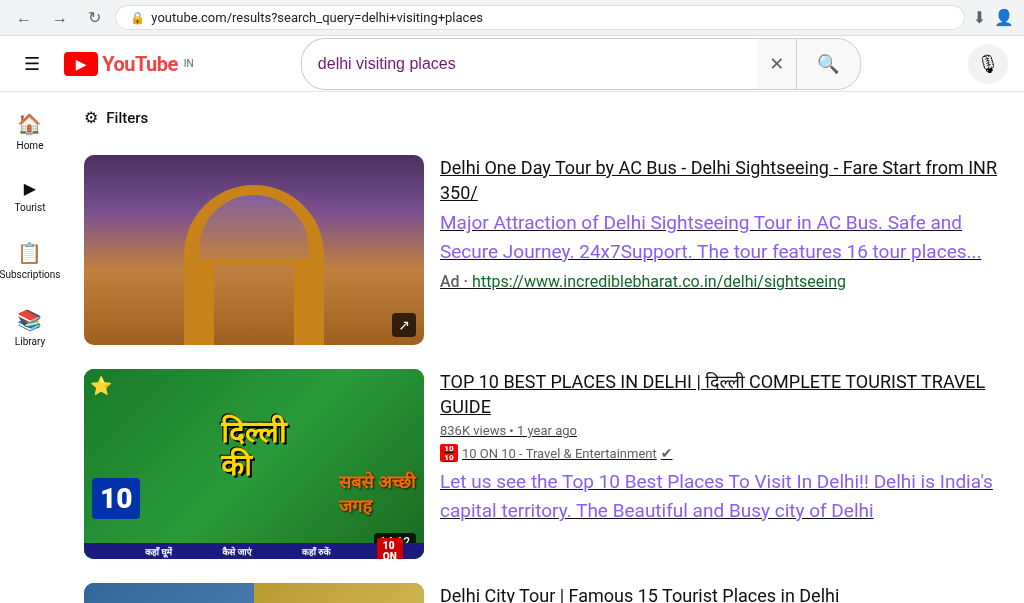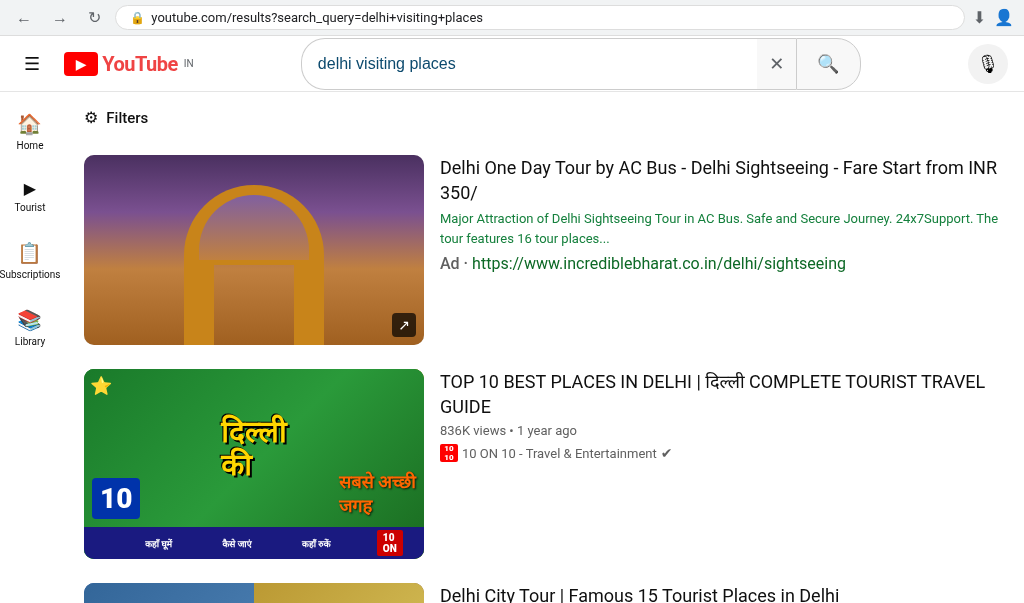--- a/index.html
+++ b/index.html
@@ -61,21 +61,21 @@
     .yt-search { flex: 1; display: flex; justify-content: center; }
     .search-form { display: flex; max-width: 560px; width: 100%; }
     .search-input {
       flex: 1;
       border: 1px solid #ccc;
       border-right: none;
       border-radius: 24px 0 0 24px;
       padding: 16px 16px;
       font-size: 16px;
       outline: none;
-      color: #0c4a6e;
+      color: #701a75;
     }
     .search-clear-btn {
       background: #f8f8f8;
       border: 1px solid #ccc;
       border-left: none;
       border-right: none;
       padding: 0 12px;
       cursor: pointer;
       color: #5f6368;
       font-size: 18px;
@@ -201,21 +201,21 @@
       position: absolute;
       top: 0; left: 0; right: 0; bottom: 0;
       background: #1a6b2a;
     }
     .thumb-bottom-bar {
       position: absolute;
       bottom: 0;
       left: 0;
       right: 0;
       background: #1a1a80;
-      height: 32px;
+      height: 16px;
       display: flex;
       align-items: center;
       justify-content: space-around;
       z-index: 3;
       padding-left: 36px;
     }
     .thumb-bottom-item {
       color: #fff;
       font-size: 9px;
       font-weight: 700;
@@ -227,32 +227,32 @@
     
     .thumb-city {
       width: 100%;
       height: 100%;
       background: linear-gradient(135deg, #2255AA 0%, #4488CC 40%, #AA7733 60%, #775522 100%);
       display: flex;
       align-items: center;
       justify-content: center;
     }
 
-    .result-info { flex: 1; }
+    .result-info { flex: 1; text-decoration: underline; }
     .result-title {
       font-size: 18px;
       font-weight: 400;
       color: #0f0f0f;
       line-height: 1.4;
       margin-bottom: 4px;
       cursor: pointer;
     }
     .result-desc {
-      font-size: 13px;
-      color: #15803d;
+      font-size: 19px;
+      color: #8b5cf6;
       line-height: 1.5;
       margin-bottom: 6px;
       overflow: hidden;
       display: -webkit-box;
       -webkit-line-clamp: 2;
       -webkit-box-orient: vertical;
     }
     .result-meta { font-size: 13px; color: #606060; margin-bottom: 6px; }
     .result-ad { font-size: 16px; color: #606060; margin-bottom: 2px; }
     .result-ad .ad-badge { color: #606060; font-weight: 500; }
@@ -408,20 +408,21 @@
           </div>
         </div>
         <div class="result-info">
           <div class="result-title">TOP 10 BEST PLACES IN DELHI | दिल्ली COMPLETE TOURIST TRAVEL GUIDE</div>
           <div class="result-meta">836K views • 1 year ago</div>
           <div class="result-channel">
             <div class="channel-logo-10">10<br>10</div>
             <span>10 ON 10 - Travel &amp; Entertainment</span>
             <span class="channel-verified">✔</span>
           </div>
+          <div class="result-desc">Let us see the Top 10 Best Places To Visit In Delhi!! Delhi is India's capital territory. The Beautiful and Busy city of Delhi</div>
         </div>
       </div>
 
       <div class="result-item">
         <div class="result-thumbnail">
           <div class="thumb-city" style="position:relative;">
 
             <div style="position:absolute;top:0;left:0;width:50%;height:100%;background:linear-gradient(135deg,#336699,#5588bb);"></div>
             <div style="position:absolute;top:0;right:0;width:50%;height:100%;background:linear-gradient(135deg,#bb9933,#ddcc66);"></div>
 

